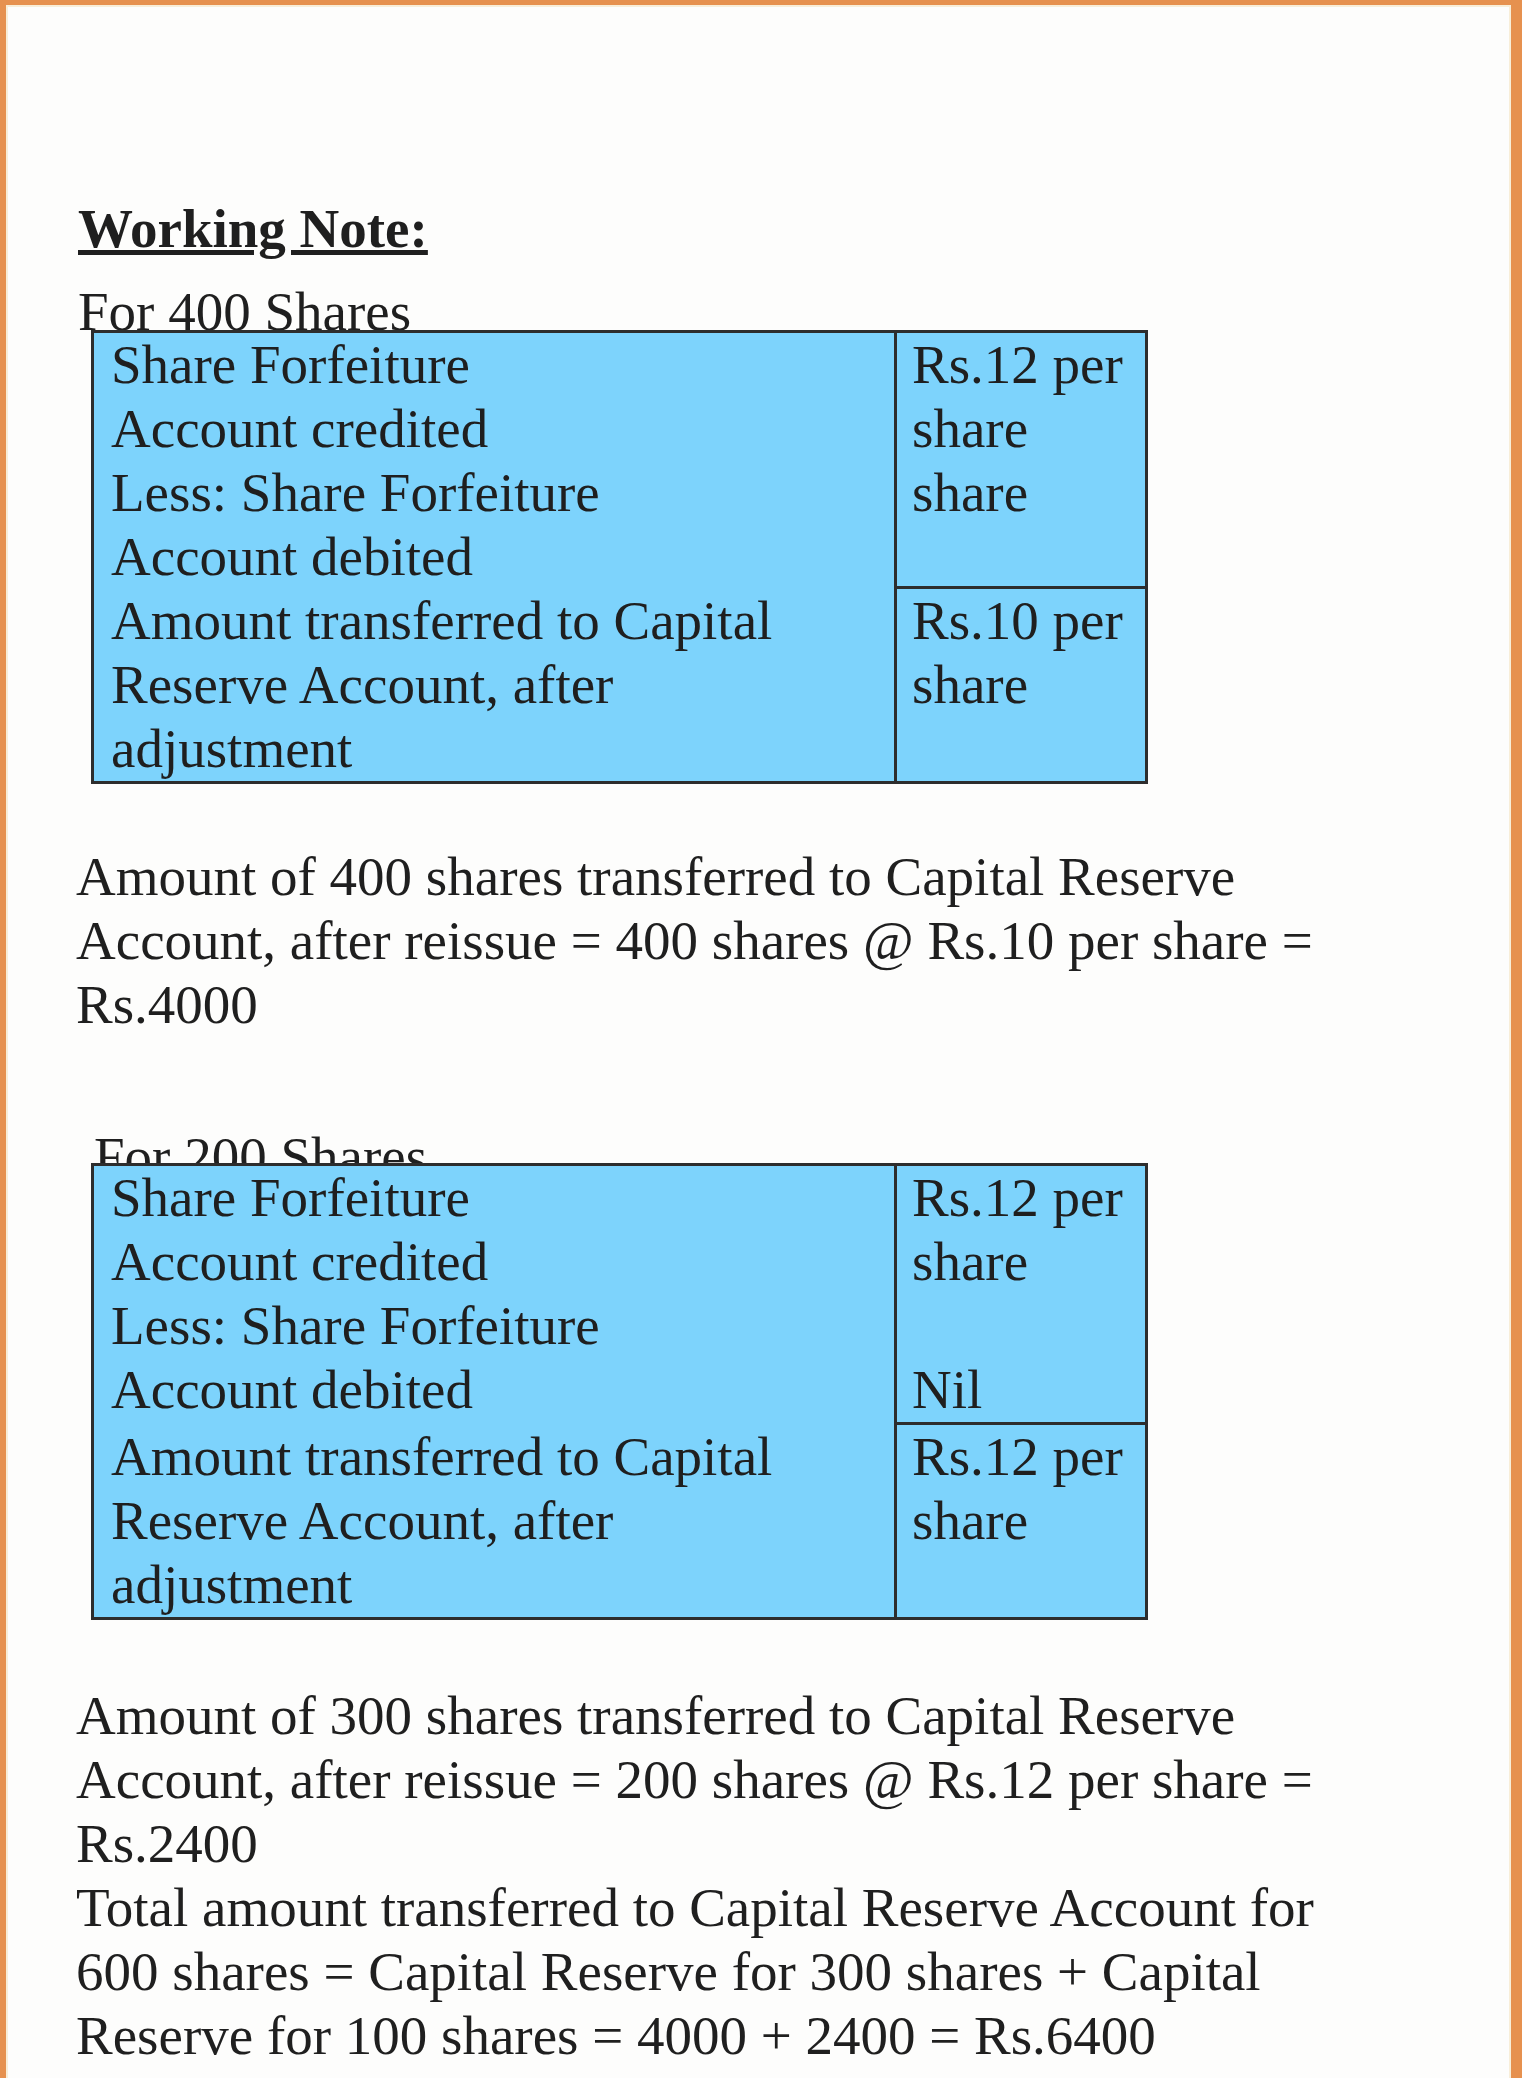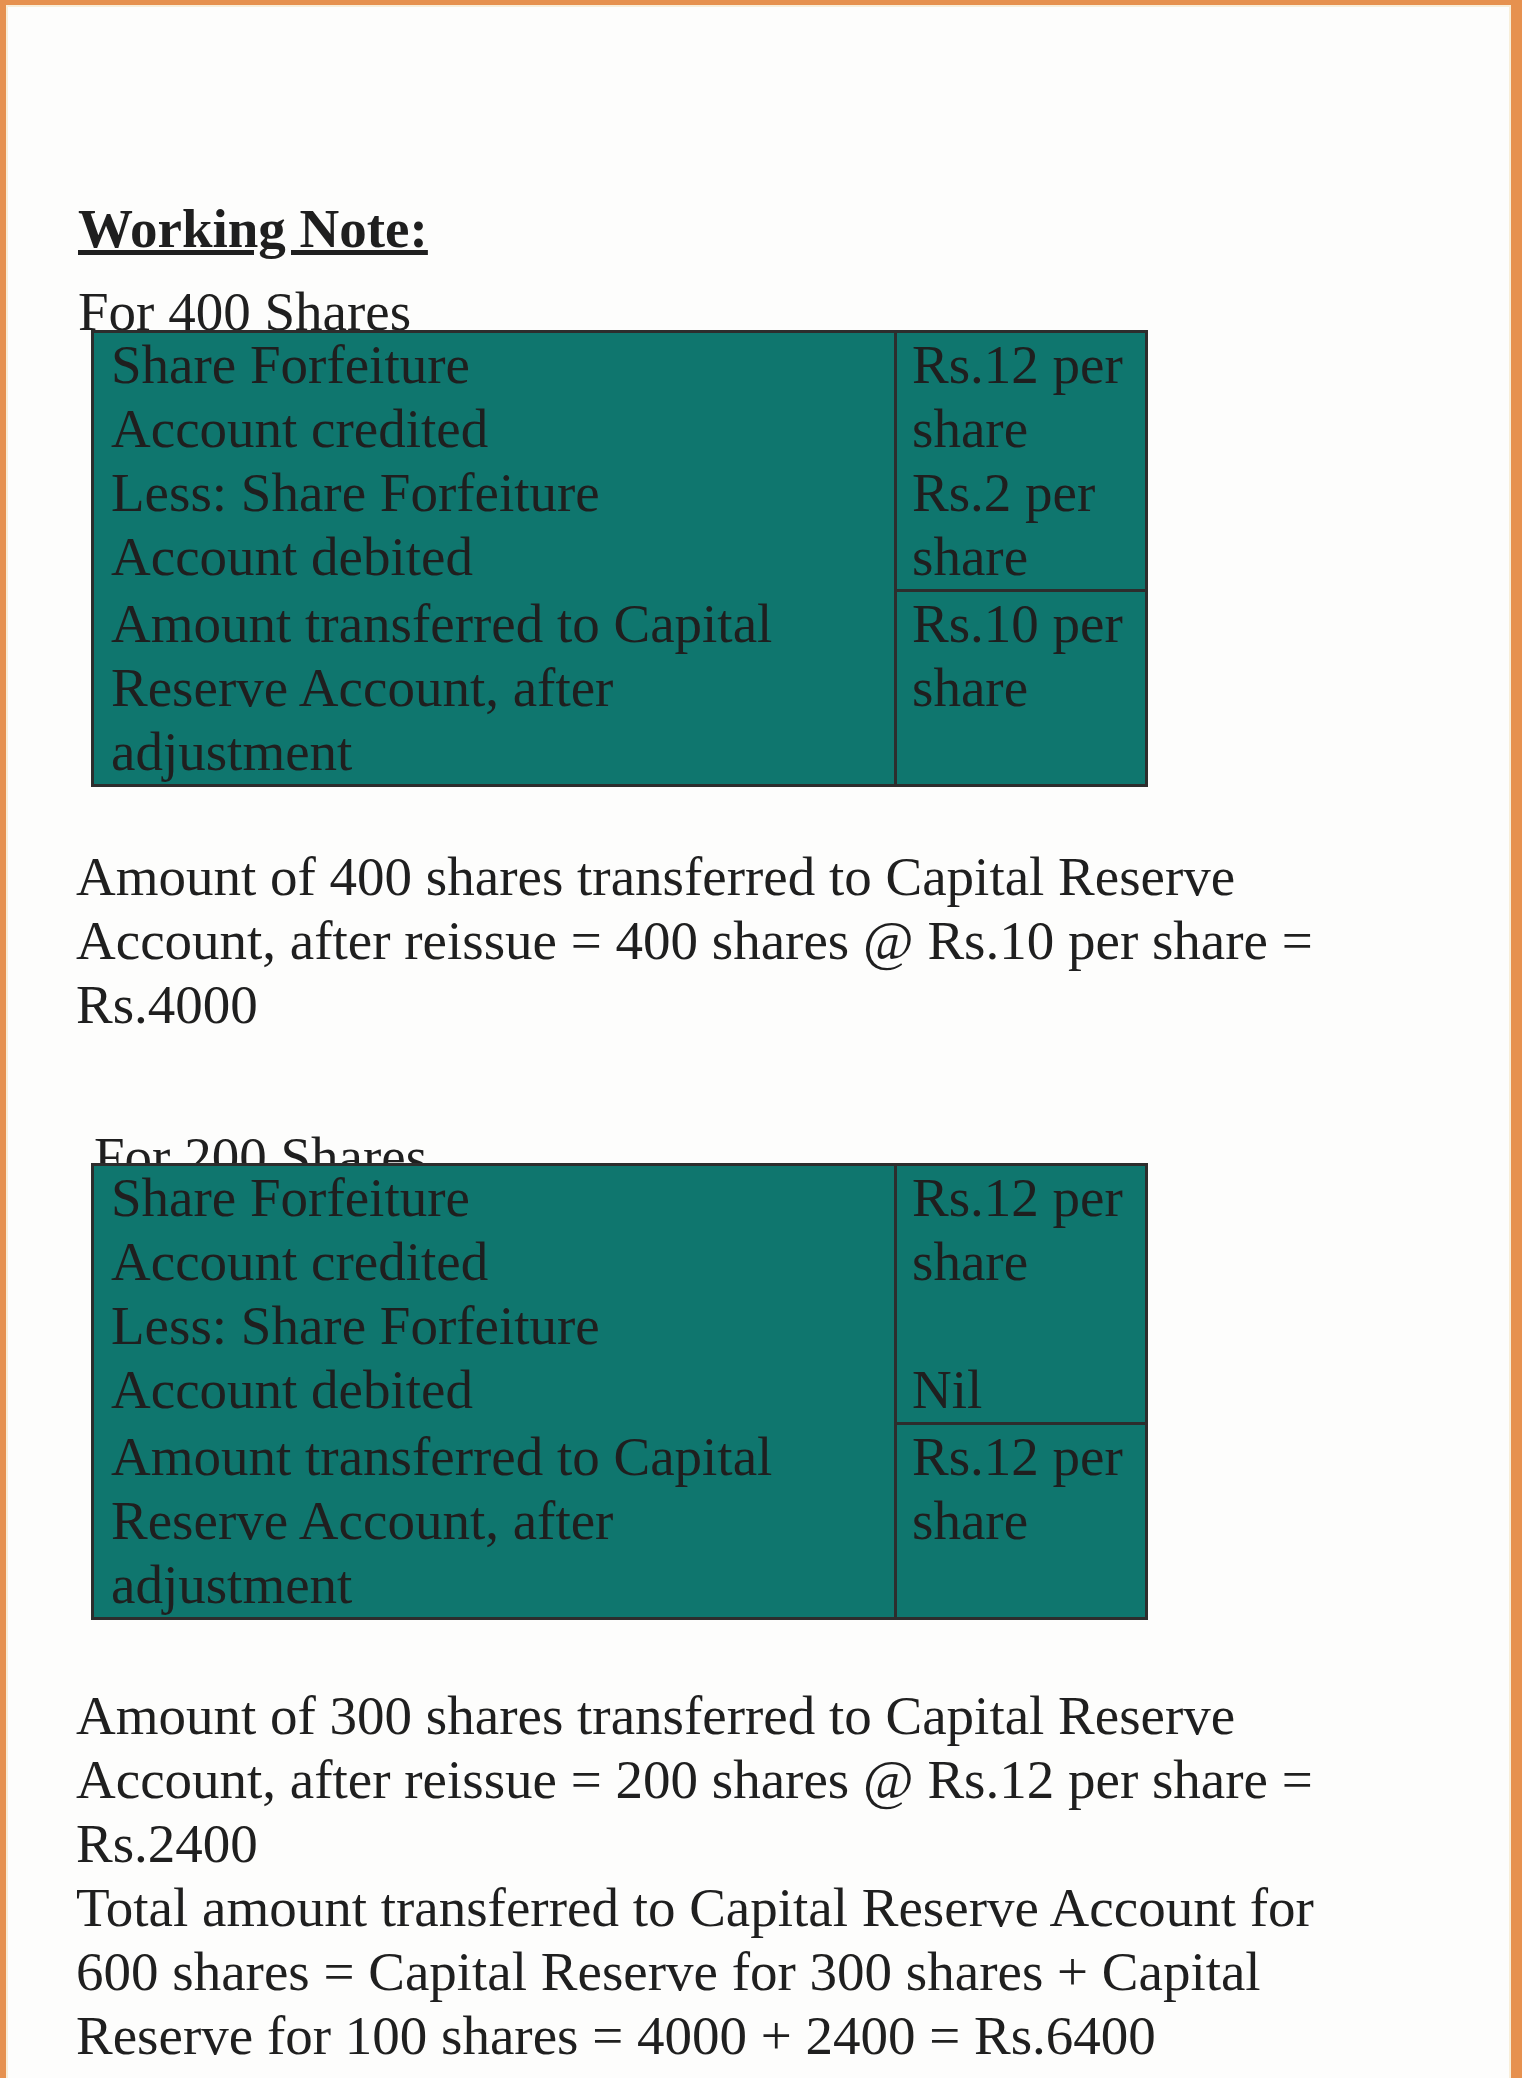--- a/index.html
+++ b/index.html
@@ -33,21 +33,21 @@
   .line, .tline {
     font-size: 55px;
     line-height: 64px;
     min-height: 64px;
     white-space: nowrap;
   }
   .wtable {
     width: 1057px;
     box-sizing: border-box;
     border: 3px solid #2d2d2d;
-    background: #0f766e;
+    background: #7dd3fc;
   }
   .trow { display: flex; }
   .tcell { box-sizing: border-box; }
   .tleft {
     width: 803px;
     border-right: 3px solid #2d2d2d;
     padding-left: 17px;
   }
   .tright {
     flex: 1;
@@ -69,21 +69,20 @@
     <div class="trow row1">
       <div class="tcell tleft">
         <div class="tline">Share Forfeiture</div>
         <div class="tline">Account credited</div>
         <div class="tline">Less: Share Forfeiture</div>
         <div class="tline">Account debited</div>
       </div>
       <div class="tcell tright">
         <div class="tline">Rs.12 per</div>
         <div class="tline">share</div>
-        <div class="tline">Rs.2 per</div>
         <div class="tline">share</div>
       </div>
     </div>
     <div class="trow row2">
       <div class="tcell tleft">
         <div class="tline">Amount transferred to Capital</div>
         <div class="tline">Reserve Account, after</div>
         <div class="tline">adjustment</div>
       </div>
       <div class="tcell tright">

